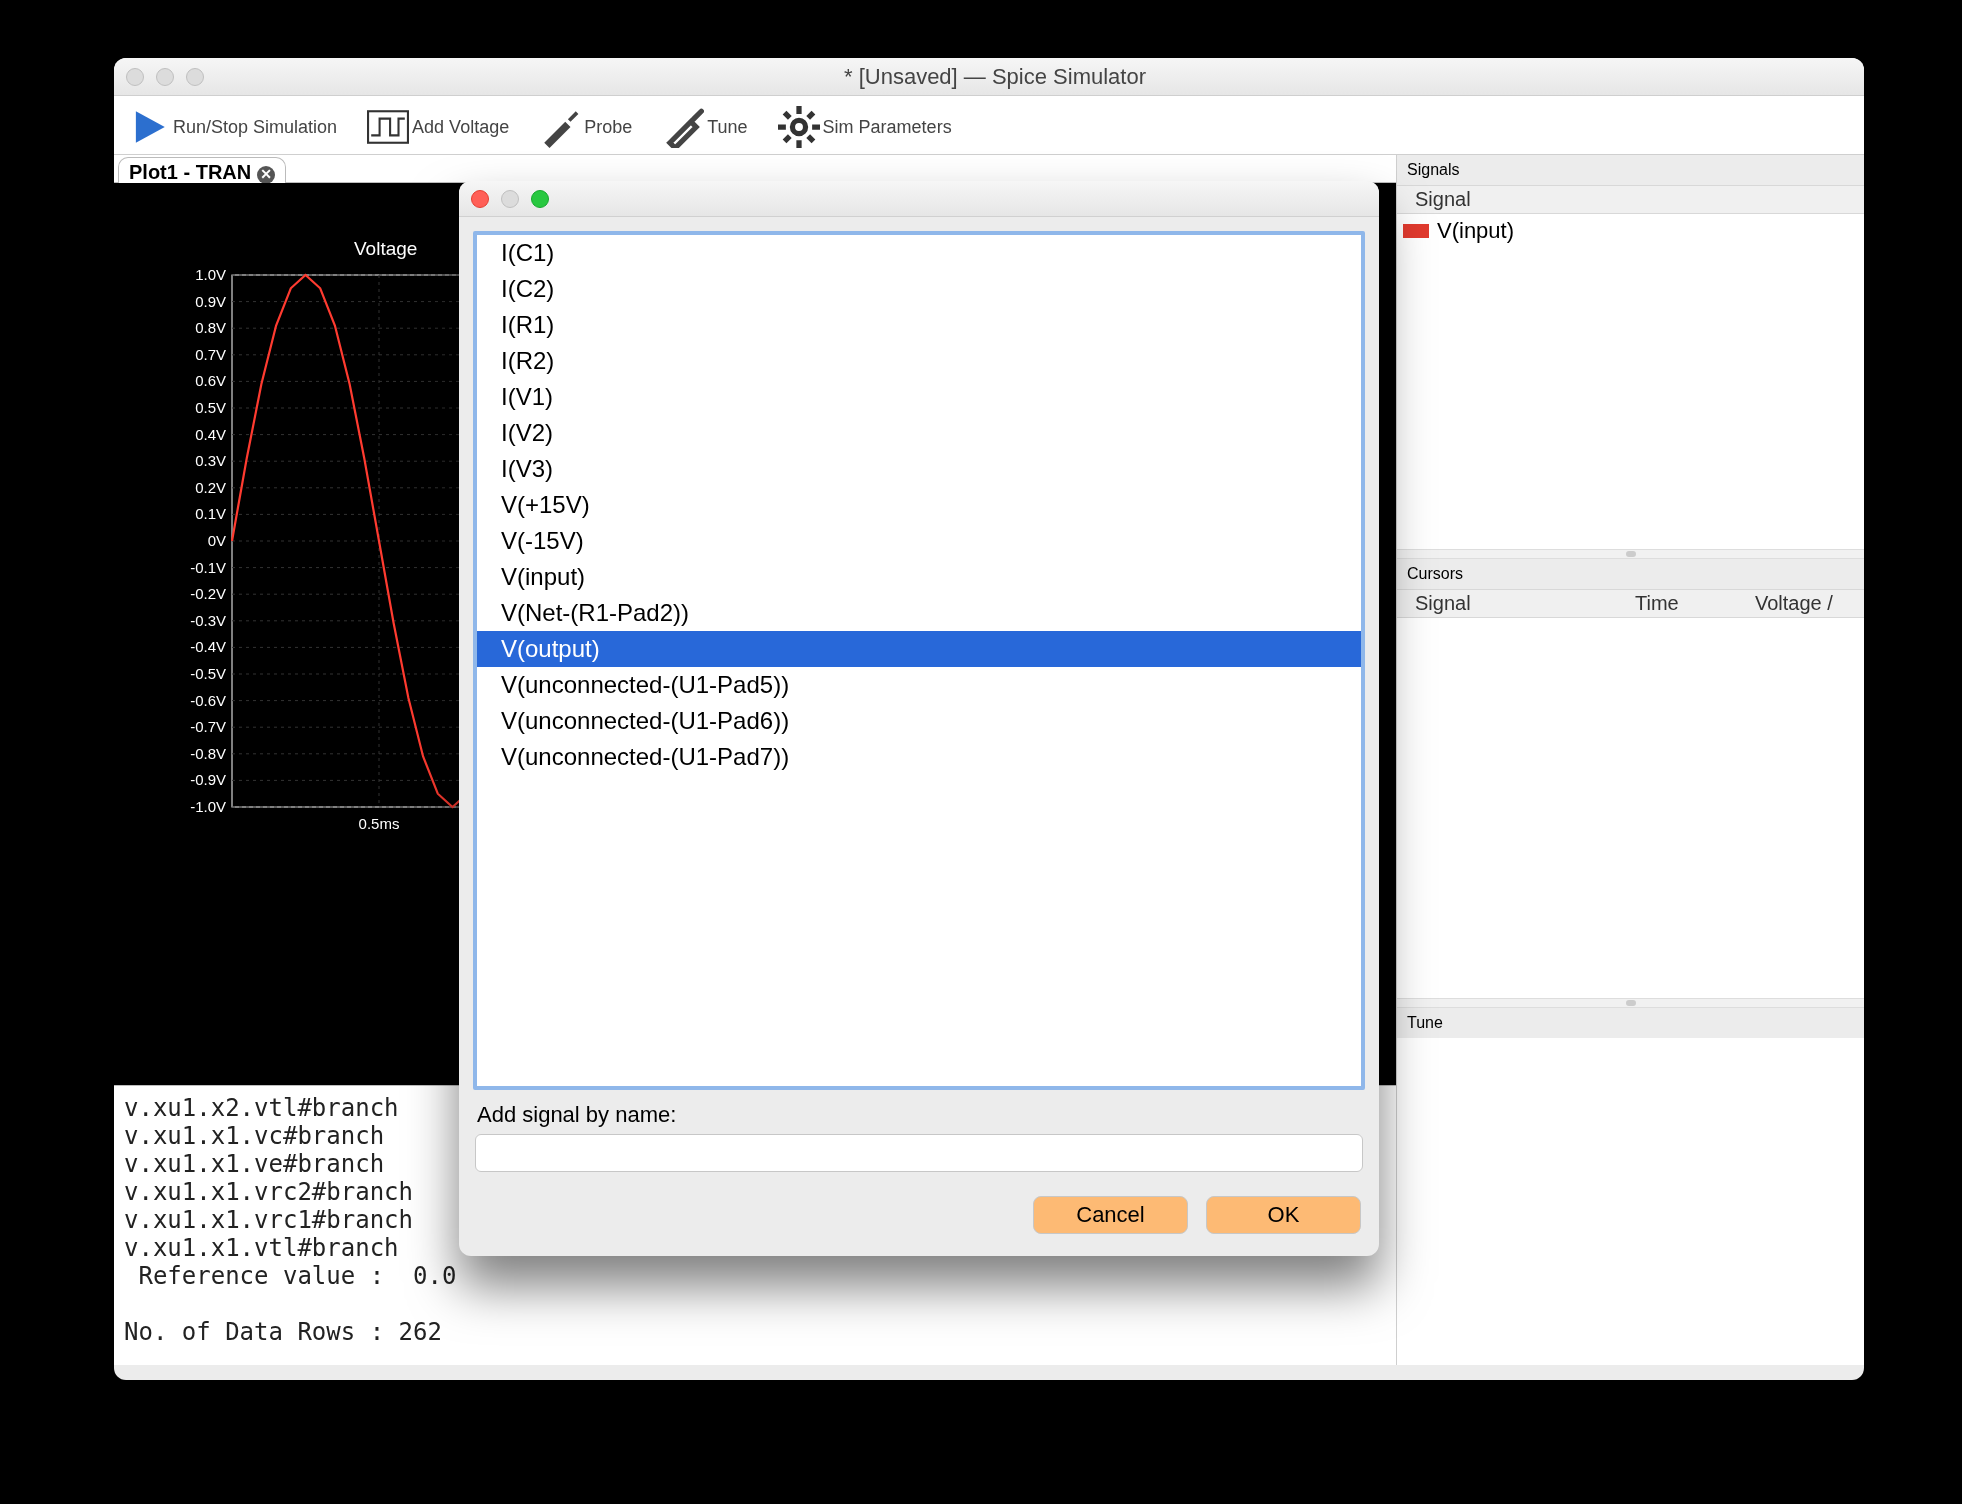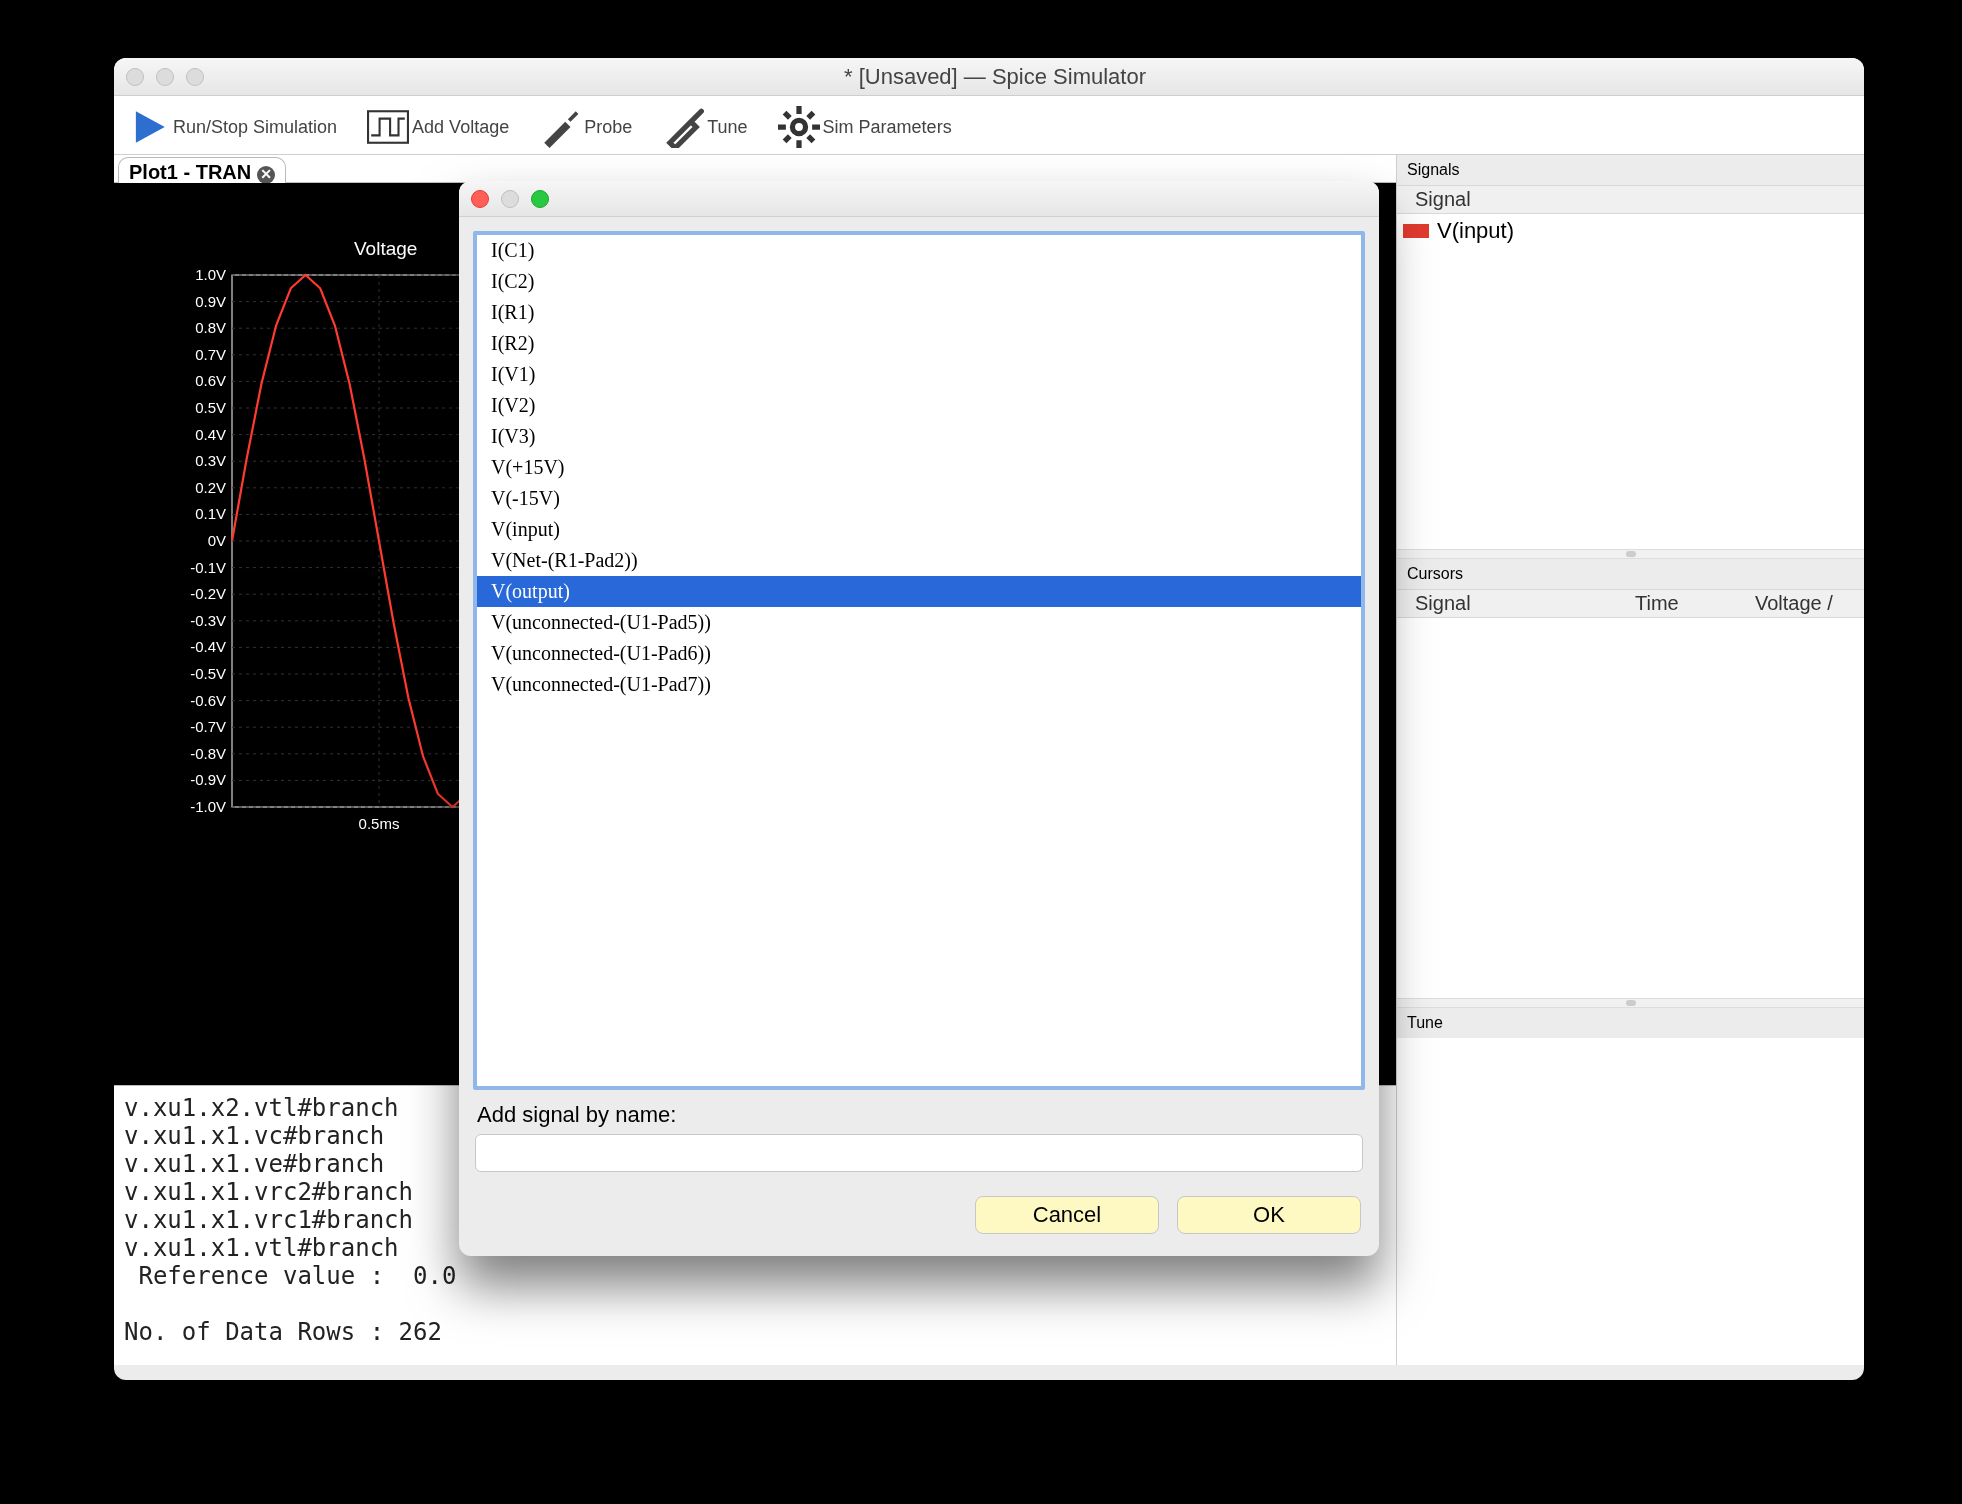--- a/index.html
+++ b/index.html
@@ -70,32 +70,32 @@
     z-index:50; overflow:hidden; display:flex; flex-direction:column;
   }
   .dlg-title { height:36px; display:flex; align-items:center; padding:0 12px; background:linear-gradient(#f6f6f6,#e6e6e6); border-bottom:1px solid #d0d0d0; }
   .dlg-traffic { display:flex; gap:12px; }
   .dlg-dot { width:18px; height:18px; border-radius:50%; }
   .dlg-dot.red{background:#ff5f57;border:1px solid #e33e32;}
   .dlg-dot.gray{background:#dcdcdc;border:1px solid #bfbfbf;}
   .dlg-dot.green{background:#28c840;border:1px solid #17a82e;}
 
   .dlg-list-wrap { margin:14px 14px 12px 14px; border:4px solid #8fb7ea; border-radius:2px; flex:1; background:#fff; overflow:auto; }
-  .dlg-item { padding:4px 14px; font-size:20px; cursor:default;font-family:Liberation Serif, serif; }
+  .dlg-item { padding:4px 24px; font-size:24px; cursor:default; }
   .dlg-item.selected { background:#2868d9; color:#fff; }
 
   .dlg-label { font-size:22px; padding:0 18px 6px 18px; }
   .dlg-input { margin:0 16px 24px 16px; }
   .dlg-input input {
     width:100%; height:38px; font-size:20px; border:1px solid #c7c7c7; border-radius:6px;
     background:#fff; padding:0 10px;
   }
   .dlg-buttons { display:flex; justify-content:flex-end; gap:18px; padding:0 18px 22px 0; }
   .btn {
-    width:184px; height:38px; border-radius:8px; background:#fef9c3; border:1px solid #c7c7c7;
+    width:155px; height:38px; border-radius:8px; background:#fdba74; border:1px solid #c7c7c7;
     font-size:22px; display:flex; align-items:center; justify-content:center;
   }
 </style>
 </head>
 <body>
 
 <div class="app-window">
 
   <div class="titlebar">
     <div class="traffic">

